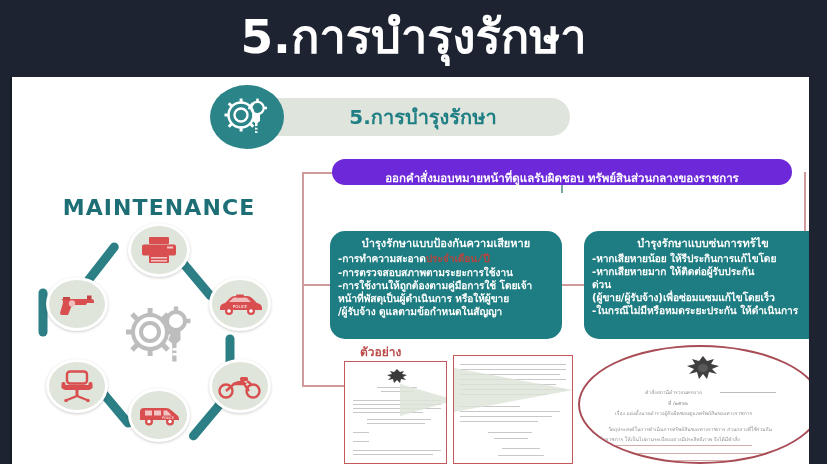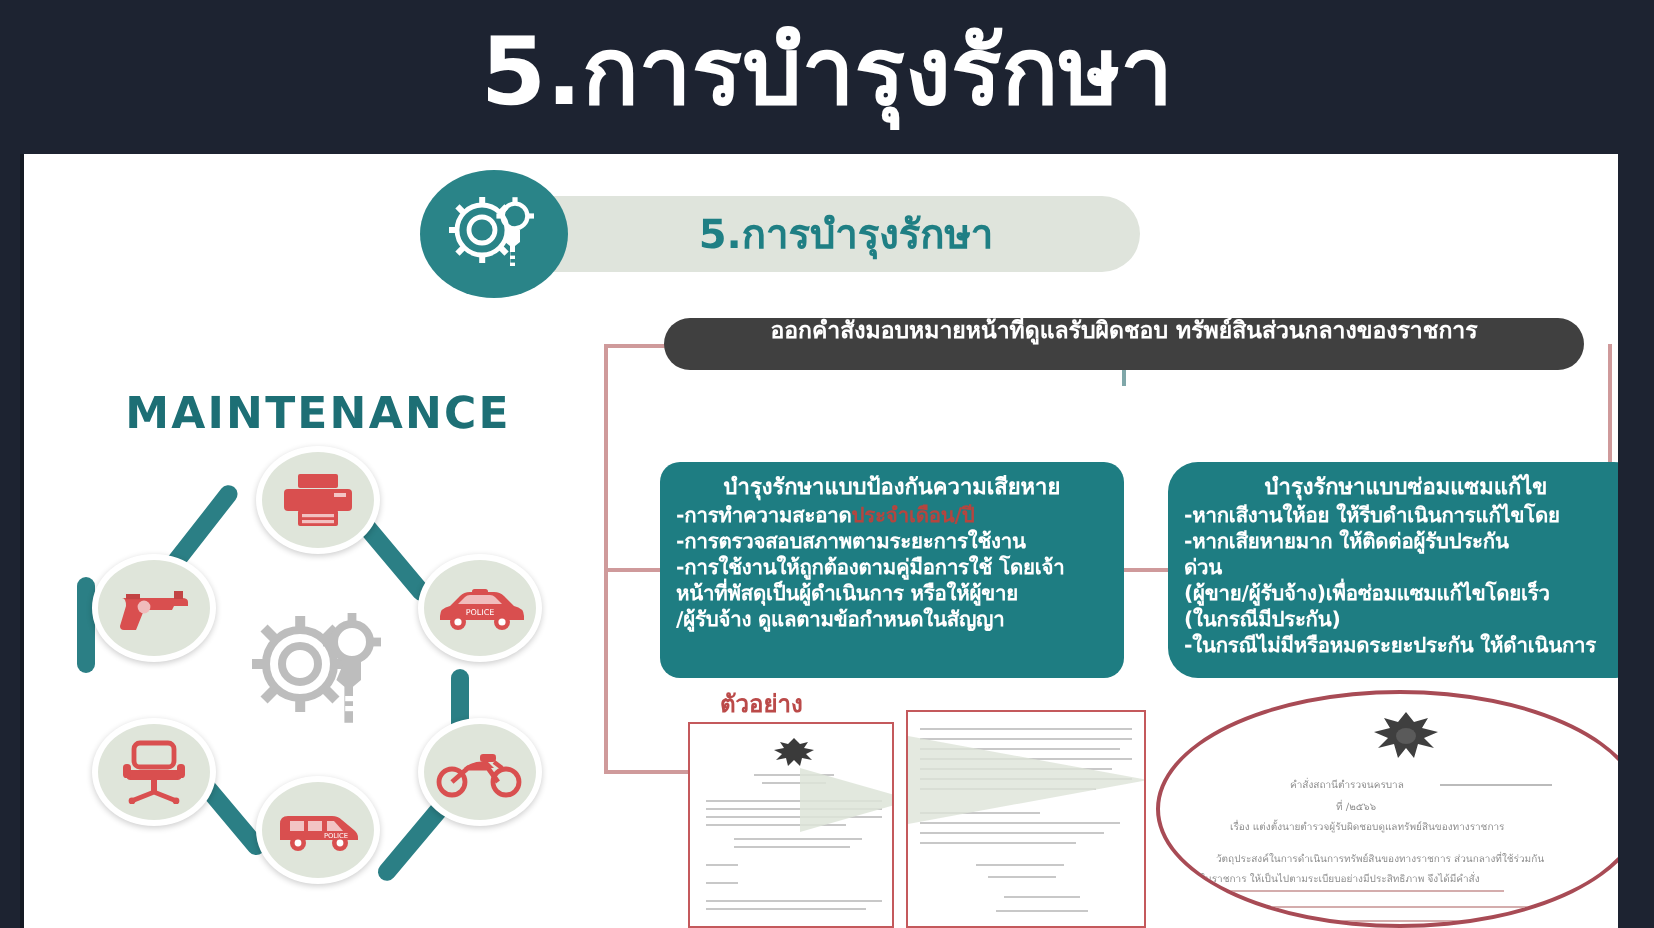--- a/index.html
+++ b/index.html
@@ -70,43 +70,43 @@
   }
   .wheel .node svg { display:block; }
   .wheel .link {
     position: absolute; height: 9px; background: #2b7f85; border-radius: 5px;
     transform-origin: 0 50%;
   }
   .wheel .hub { position: absolute; left: 92px; top: 78px; width: 80px; height: 72px; }
 
   
   .tbox {
-    position: absolute; background: #404040; color: #ffffff;
-    border-radius: 16px; display: flex; align-items: flex-start; justify-content: center;
+    position: absolute; background: #6d28d9; color: #ffffff;
+    border-radius: 16px; display: flex; align-items: flex-end; justify-content: center;
     text-align: center; line-height: 1.15;
   }
   #box-order  { left: 320px; top: 82px;  width: 460px; height: 26px; font-size: 11.5px; font-weight: bold; border-radius: 13px;}
   #box-staff  { left: 320px; top: 114px; width: 460px; height: 34px; font-size: 11.5px; font-weight: bold; border-radius: 17px;}
   #box-order span, #box-staff span { padding: 0 10px; }
 
   .panel {
     position: absolute; background: #1e7d82; color: #ffffff;
     border-radius: 15px; padding: 6px 8px 7px 8px;
   }
-  #panel-prevent { left: 318px; top: 154px; width: 232px; height: 108px; border-radius: 10px; }
+  #panel-prevent { left: 318px; top: 154px; width: 232px; height: 108px; }
   #panel-repair  { left: 572px; top: 154px; width: 238px; height: 108px; }
   .panel .p-title {
     text-align: center; font-size: 11px; font-weight: bold;
     margin-bottom: 2px; line-height: 1.2;
   }
   .panel .p-line {
     font-size: 10.2px; font-weight: bold; line-height: 1.28;
     letter-spacing: -0.1px;
   }
-  .panel .p-line .hl { color: #b5453f; }
+  .panel .p-line .hl { color: #b5453f; font-family: Liberation Mono, monospace; }
 
   
   .conn { position: absolute; background: #cf9a9b; }
 
   
   .example-label {
     position: absolute; left: 348px; top: 265px;
     color: #bb4a49; font-size: 12px; font-weight: bold; white-space: nowrap;
   }
   .doc {
@@ -305,26 +305,25 @@
     <div class="panel" id="panel-prevent">
       <div class="p-title">บำรุงรักษาแบบป้องกันความเสียหาย</div>
       <div class="p-line"><span>-การทำความสะอาด</span><span class="hl">ประจำเดือน/ปี</span></div>
       <div class="p-line">-การตรวจสอบสภาพตามระยะการใช้งาน</div>
       <div class="p-line">-การใช้งานให้ถูกต้องตามคู่มือการใช้ โดยเจ้า</div>
       <div class="p-line">หน้าที่พัสดุเป็นผู้ดำเนินการ หรือให้ผู้ขาย</div>
       <div class="p-line">/ผู้รับจ้าง ดูแลตามข้อกำหนดในสัญญา</div>
     </div>
 
     <div class="panel" id="panel-repair">
-      <div class="p-title">บำรุงรักษาแบบซ่อมแซมแก้ไข</div>
-      <div class="p-line">-หากเสีงานให้อย ให้รีบดำเนินการแก้ไขโดย</div>
+      <div class="p-title">บำรุงรักษาแบบซ่นการทร้ไข</div>
+      <div class="p-line">-หากเสียหายน้อย ให้รีประกินการแก้ไขโดย</div>
       <div class="p-line">-หากเสียหายมาก  ให้ติดต่อผู้รับประกัน</div>
       <div class="p-line">ด่วน</div>
       <div class="p-line">(ผู้ขาย/ผู้รับจ้าง)เพื่อซ่อมแซมแก้ไขโดยเร็ว</div>
-      <div class="p-line">(ในกรณีมีประกัน)</div>
       <div class="p-line">-ในกรณีไม่มีหรือหมดระยะประกัน ให้ดำเนินการ</div>
     </div>
 
     <div class="example-label">ตัวอย่าง</div>
 
     <div class="doc" id="doc1">
       <svg class="garuda" style="left:38px; top:6px;" width="28" height="16" viewBox="0 0 28 16" aria-hidden="true">
         <path d="M14 1 l3 3 l4-1 l-2 3 l5 1 l-4 2 l3 3 l-5-1 l-1 4 l-3-3 l-3 3 l-1-4 l-5 1 l3-3 l-4-2 l5-1 l-2-3 l4 1 z" fill="#3a3a3a"></path>
       </svg>
       <div class="ln" style="left:32px; top:25px; width:40px;"></div>

